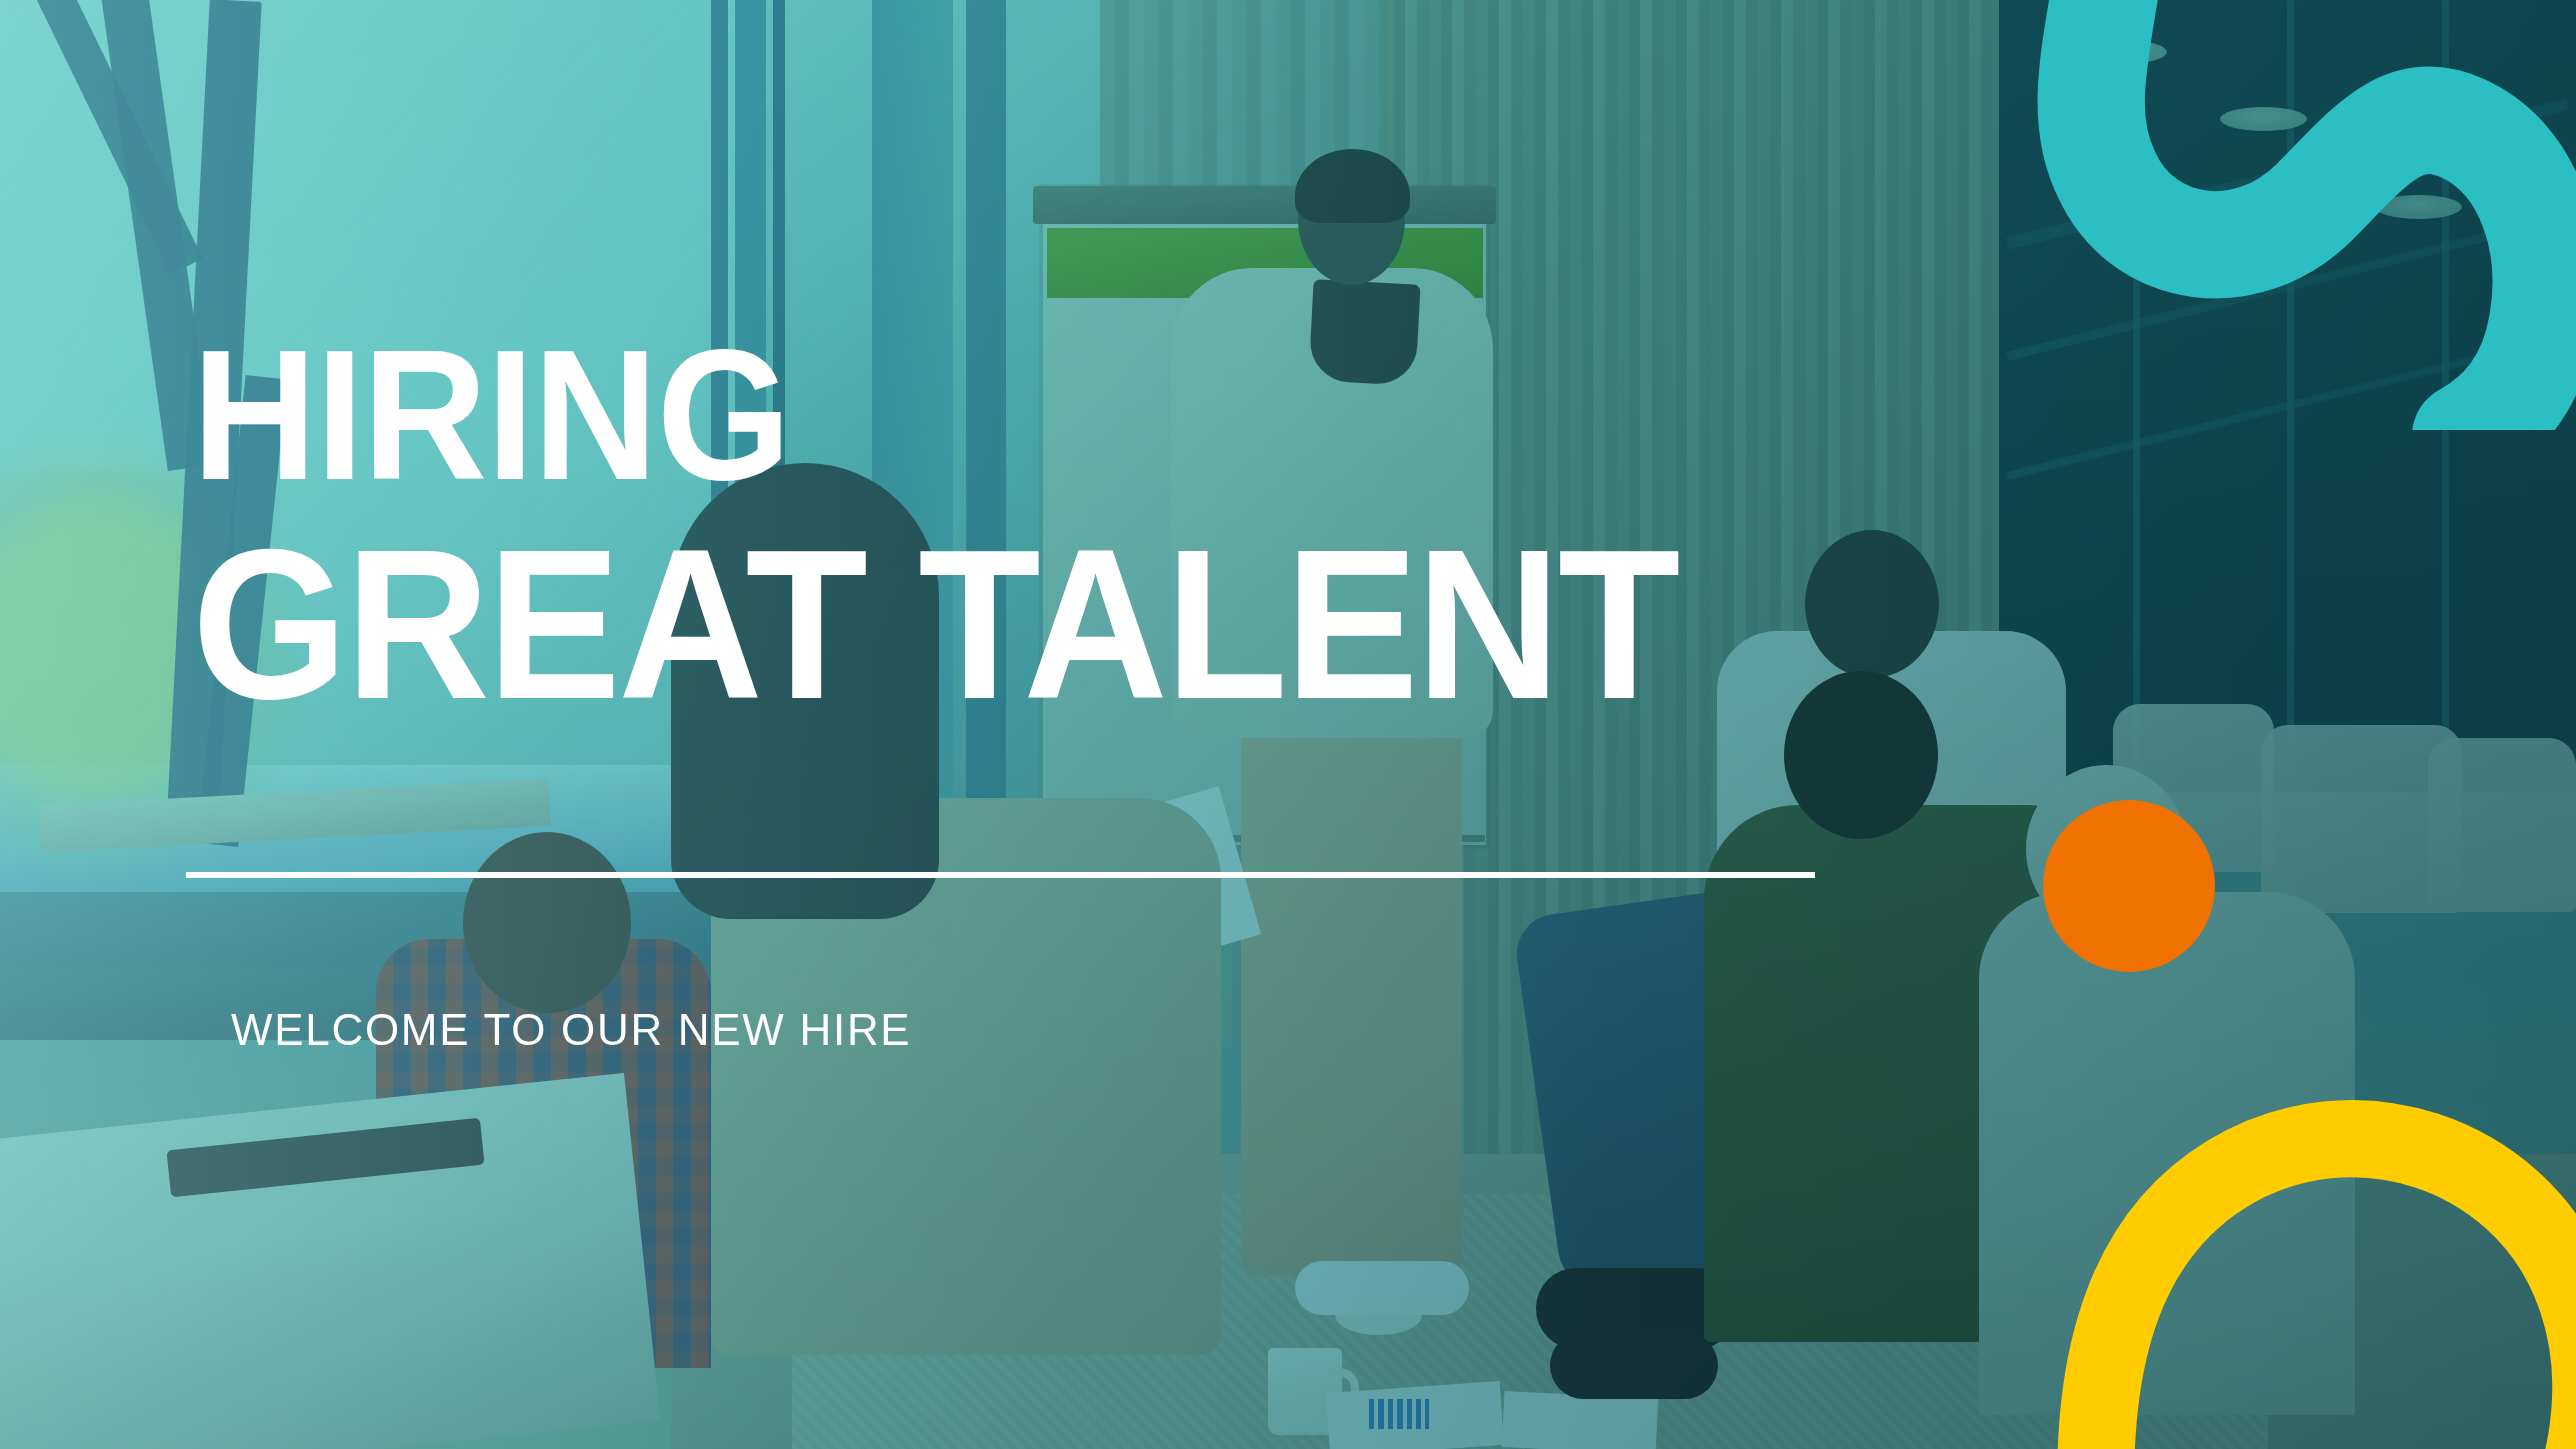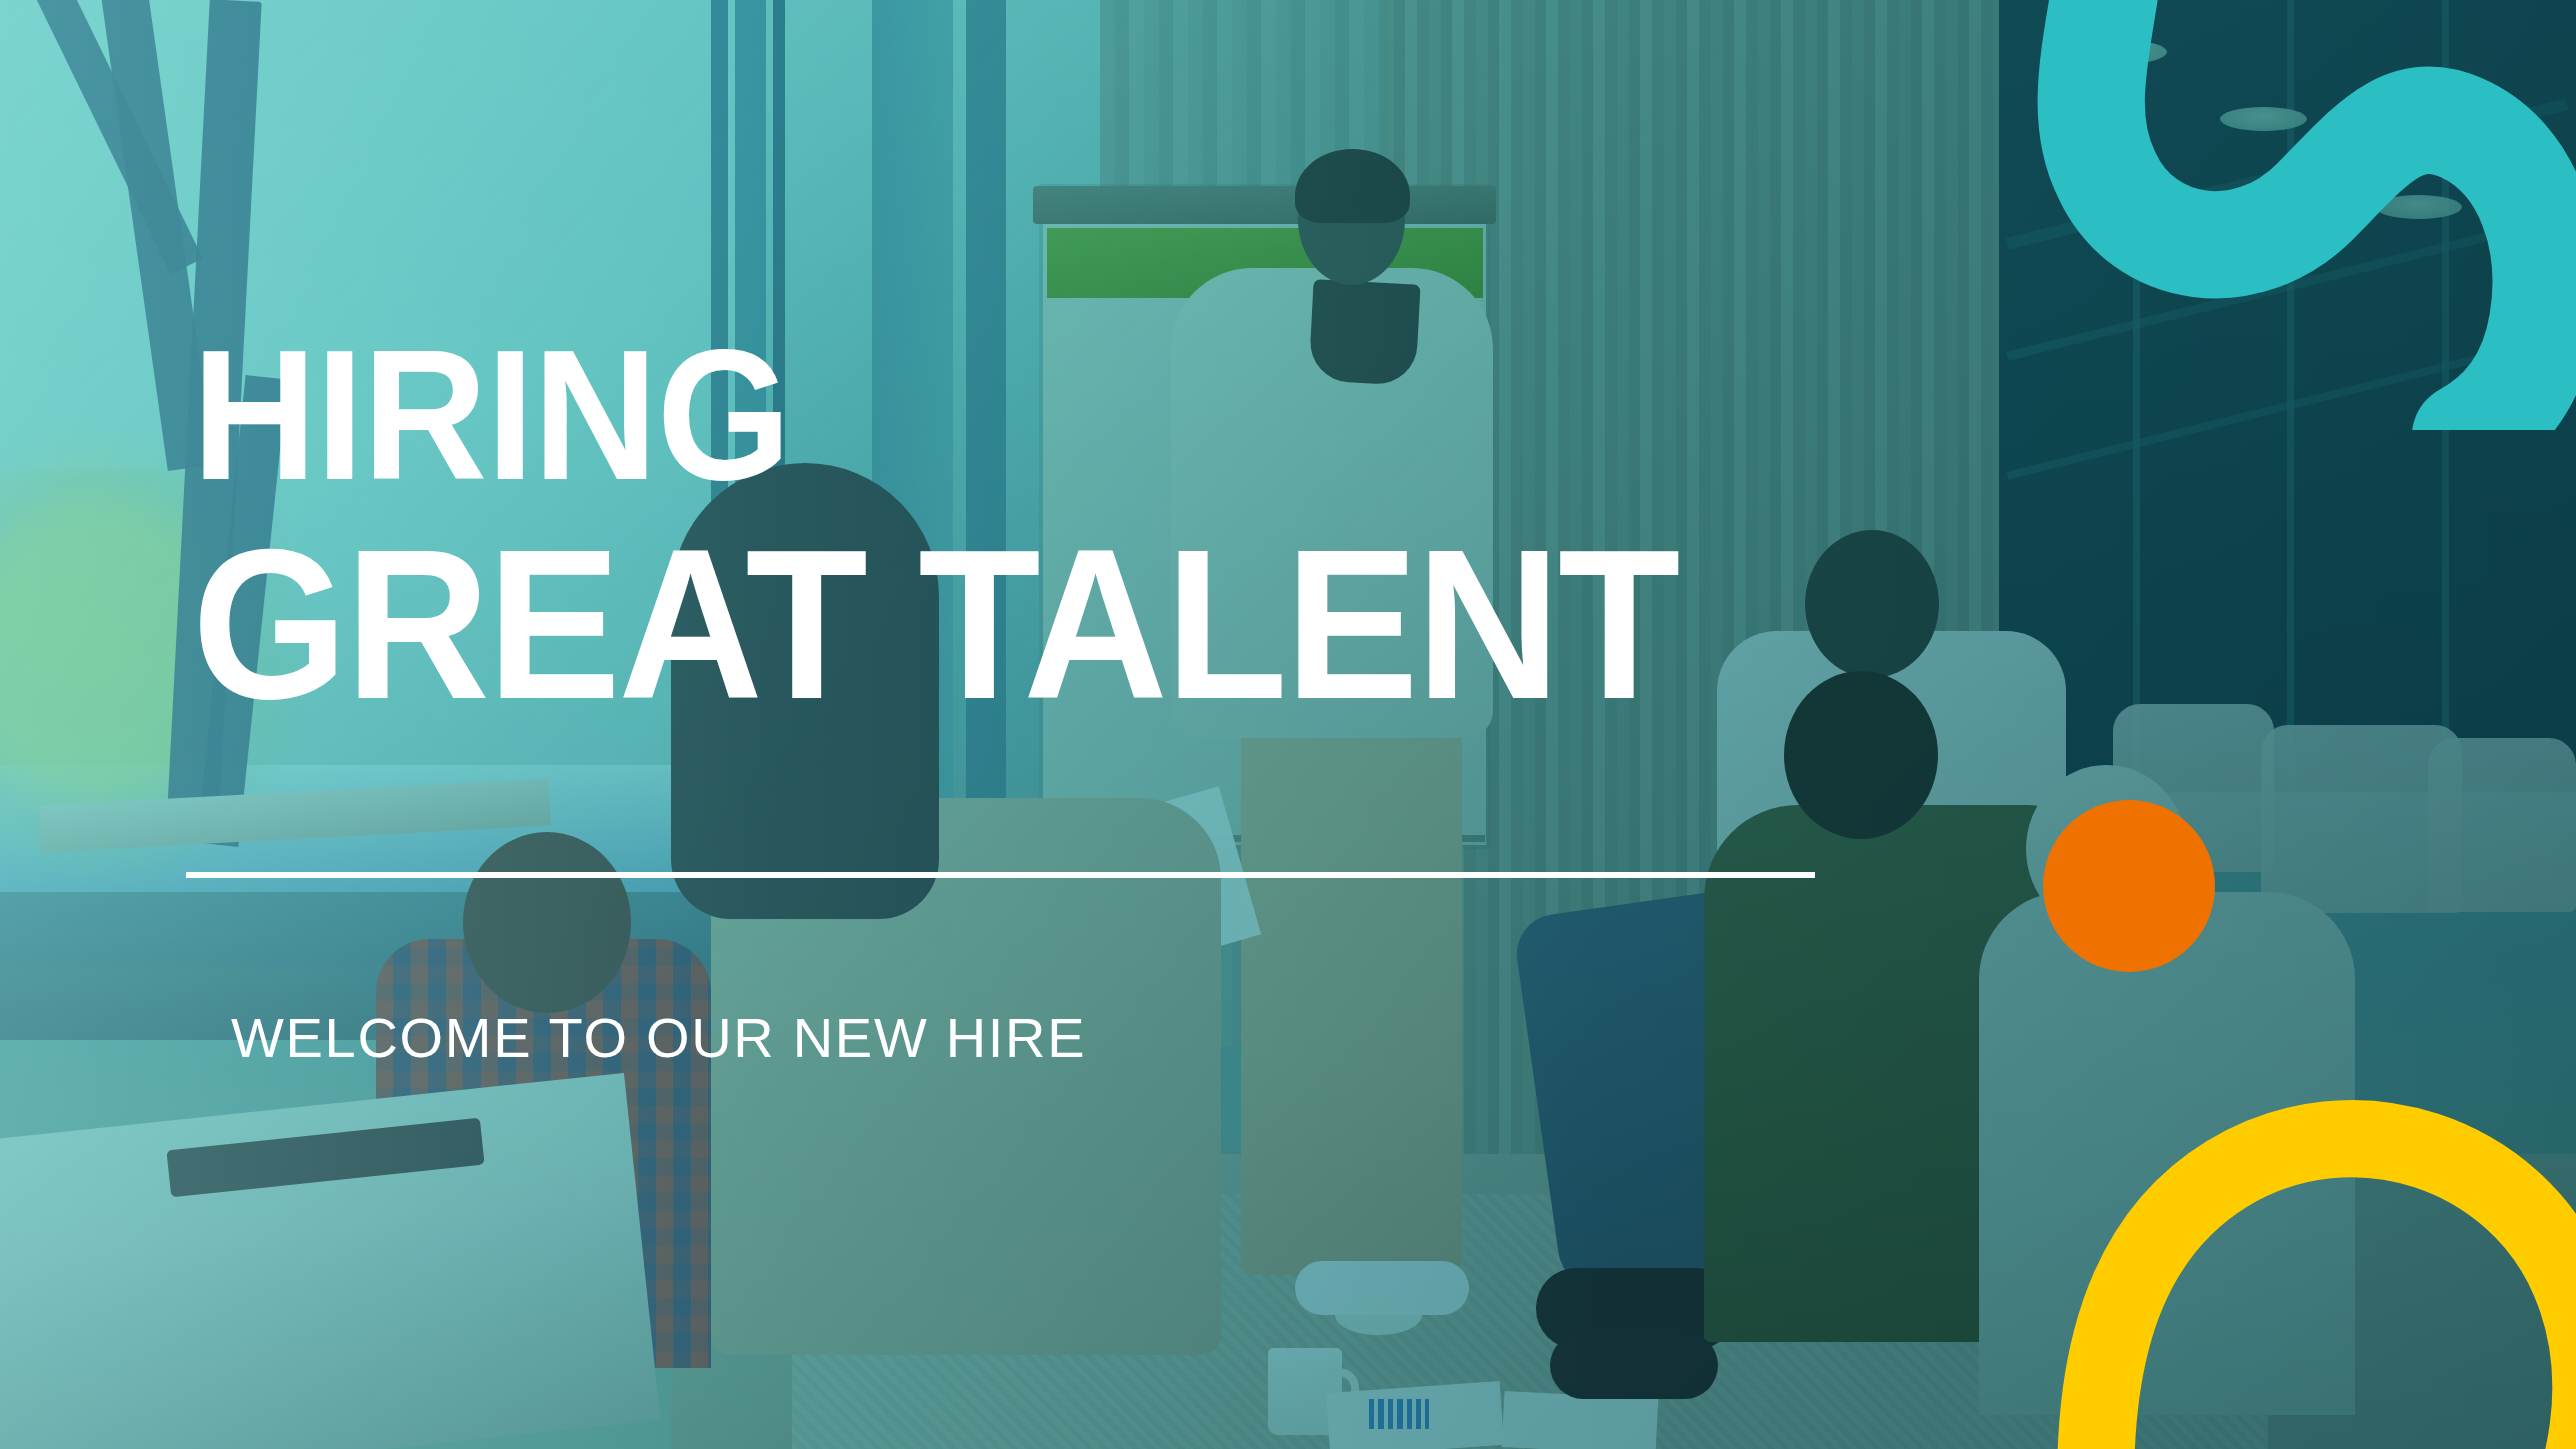--- a/index.html
+++ b/index.html
@@ -242,21 +242,21 @@
     width:1629px;
     height:6px;
     background:#ffffff;
   }
 
   .subtitle{
     position:absolute;
     left:231px;
     top:999px;
     color:#ffffff;
-    font-size:56px;
+    font-size:44px;
     font-weight:400;
     letter-spacing:1.7px;
     text-transform:uppercase;
     white-space:nowrap;
   }
 </style>
 </head>
 <body>
 
 <div id="stage">

